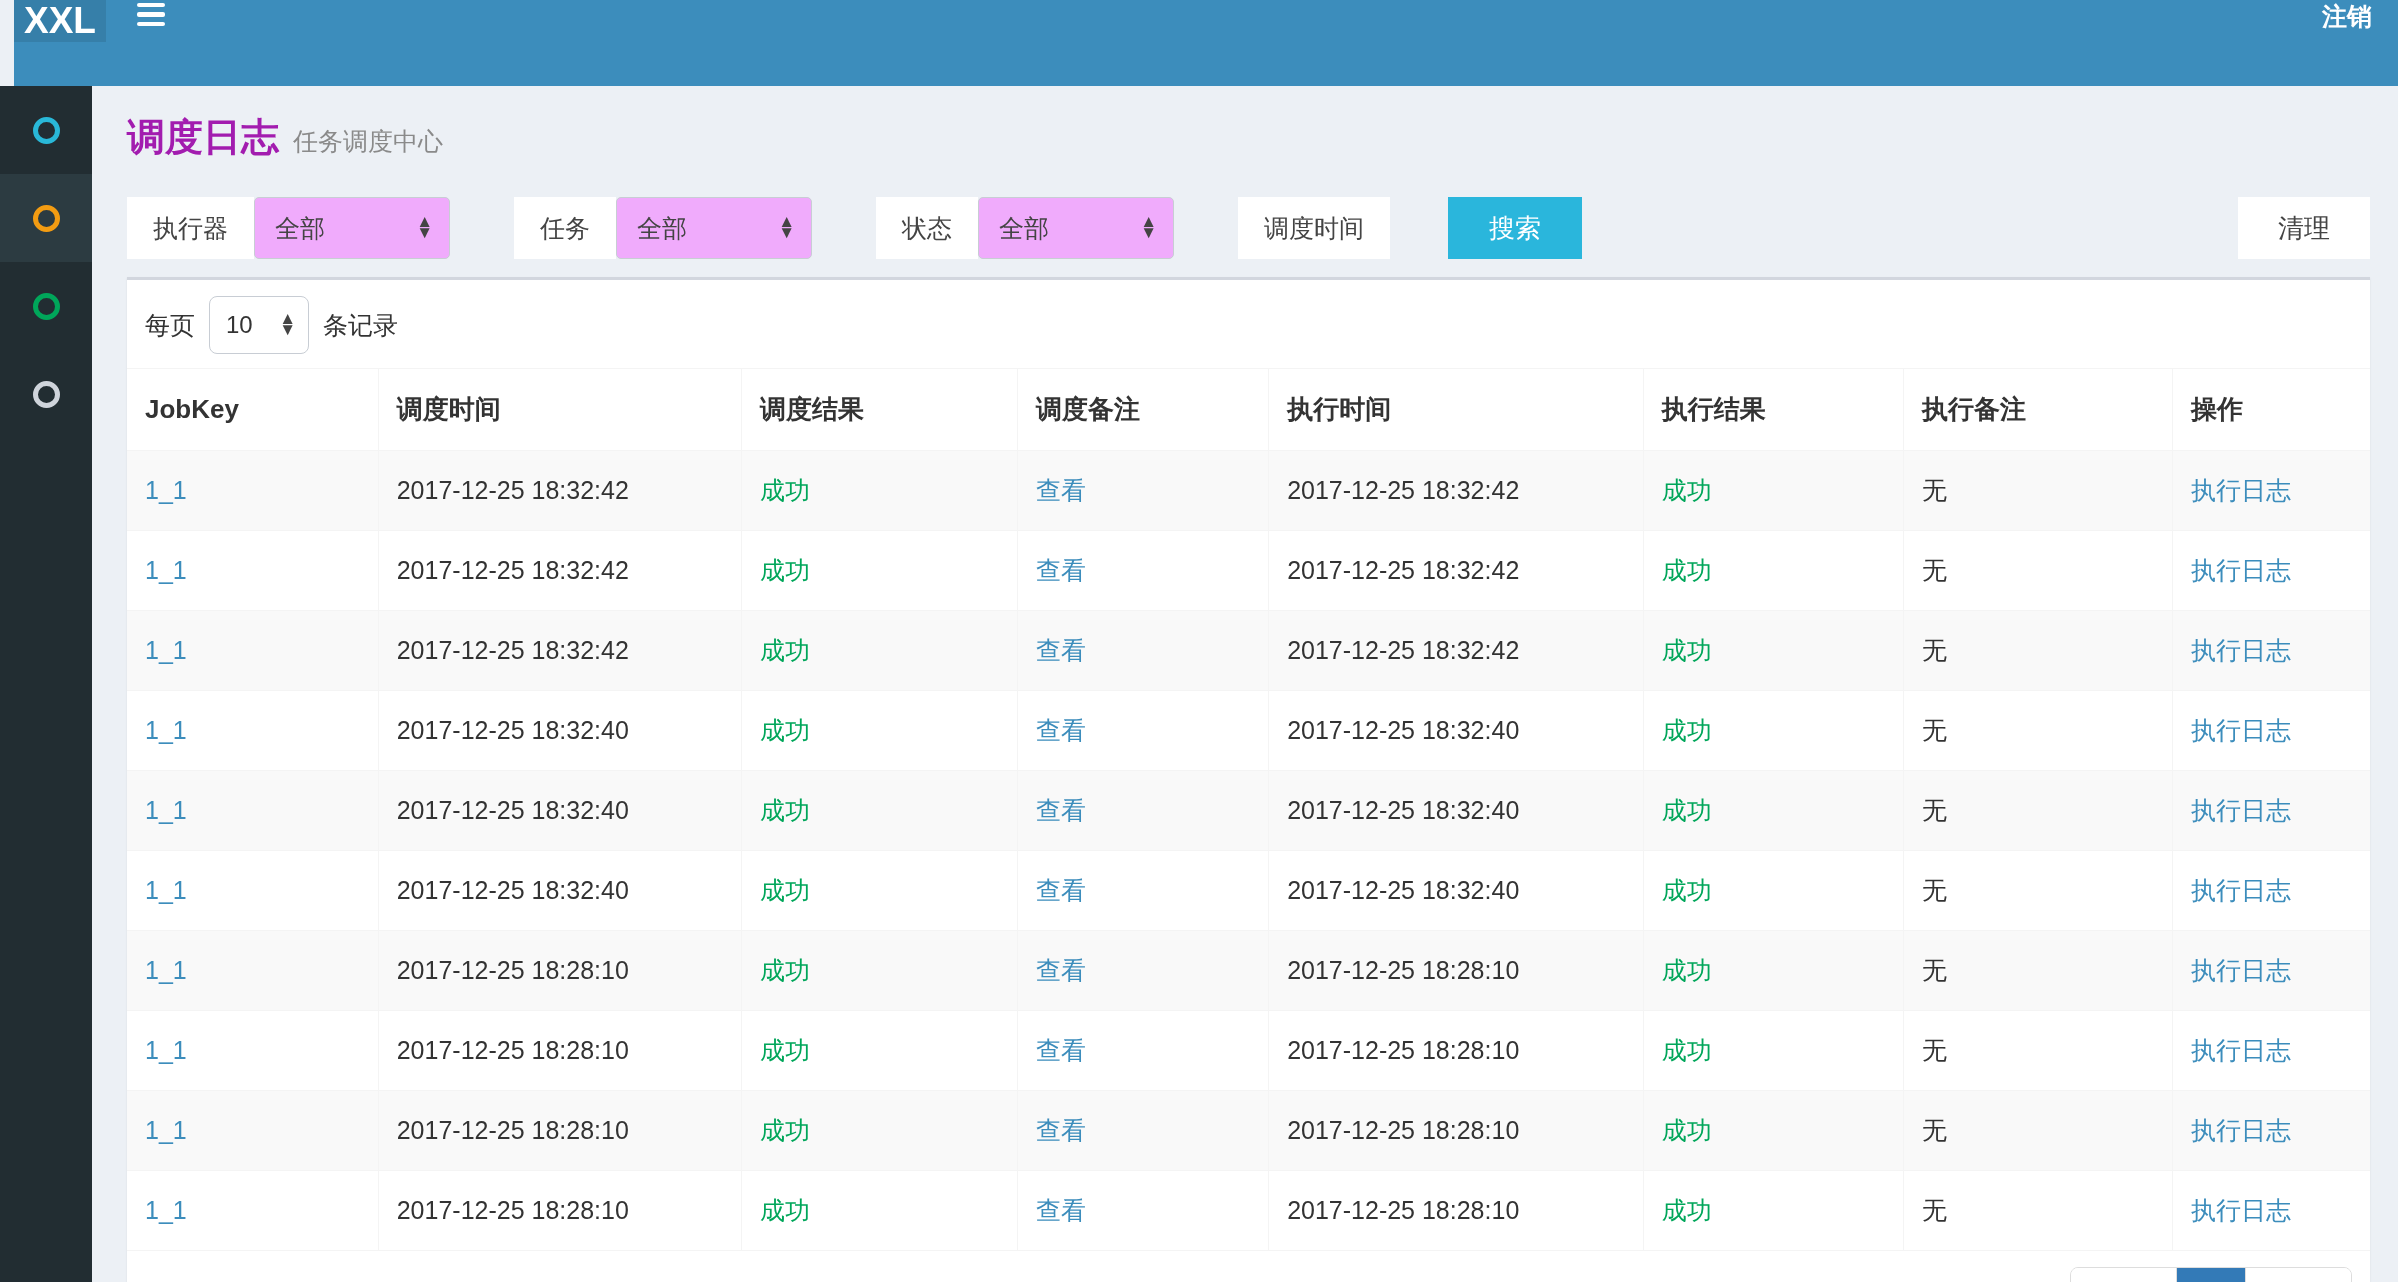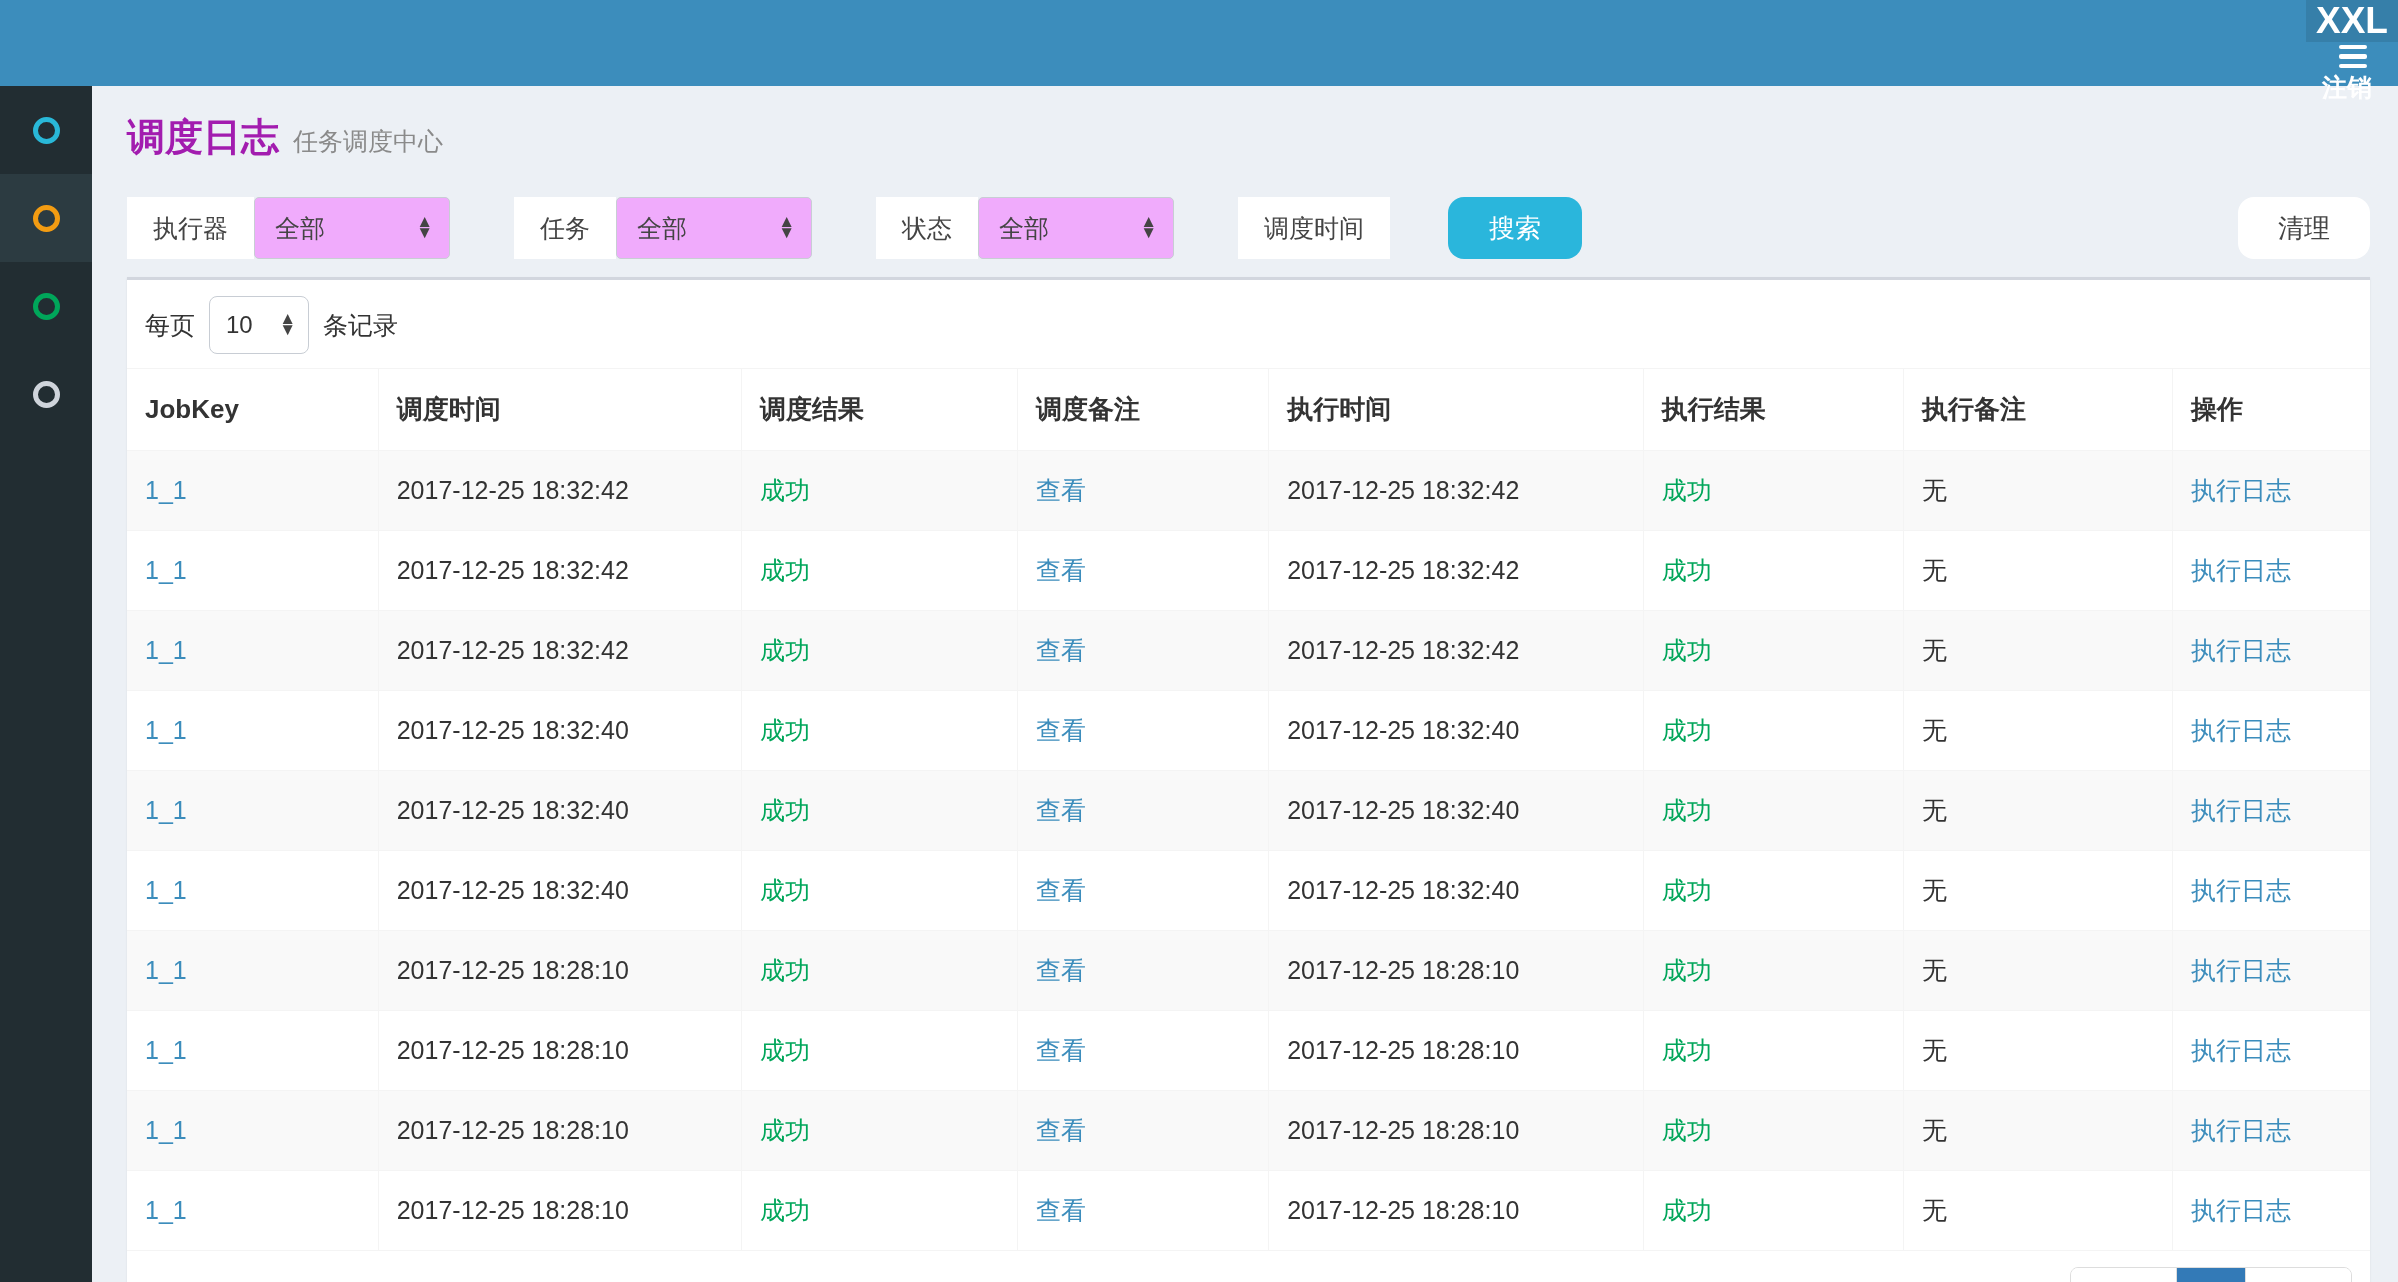--- a/index.html
+++ b/index.html
@@ -5,22 +5,22 @@
   * { box-sizing: border-box; margin: 0; padding: 0; }
   html, body { width: 2398px; height: 1282px; overflow: hidden; }
   body {
     font-family: "Liberation Sans", "DejaVu Sans", sans-serif;
     background: #ecf0f5; color: #333;
   }
   #screen { position: relative; width: 2398px; height: 1282px; overflow: hidden; }
 
   
   .navbar {
-    position: absolute; top: 0; left: 0; right: 0; height: 86px;
-    background: var(--navbar, #3c8dbc); display: flex; align-items: flex-end; flex-direction: column;
+    position: absolute; top: 0; left: 14px; right: 0; height: 86px;
+    background: var(--navbar, #3c8dbc); display: flex; align-items: flex-start;
   }
   .logo {
     width: 92px; background: var(--logo-bg, #367fa9); color: #fff;
     font-size: 37px; font-weight: 700; display: flex; align-items: center; justify-content: center;
     text-decoration: none;
   }
   .hamburger {
     width: 90px; display: flex; flex-direction: column; align-items: center; justify-content: center;
     cursor: pointer; background: transparent; border: none;
   }
@@ -67,21 +67,21 @@
     font-size: 25px; color: #444; cursor: pointer;
   }
   .select-box .sel-value { flex: 1; }
   .arrows { display: flex; flex-direction: column; align-items: center; line-height: 0.62; color: #444; font-size: 17px; }
   .date-group { margin-right: 0; }
   .date-input {
     width: 548px; height: 62px; background: #eee; border: 1px solid #d9dde3;
     font-size: 25px; color: #555; padding: 0 22px;
     font-family: "Liberation Sans", "DejaVu Sans", sans-serif;
   }
-  .btn { height: 62px; font-size: 26px; border: none; border-radius: 16px; cursor: pointer; }
+  .btn { height: 62px; font-size: 26px; border: none; border-radius: 0; cursor: pointer; }
   .btn-search { width: 134px; background: var(--search-button, #2ab6dc); color: #fff; margin-left: 58px; }
   .btn-clear { width: 132px; background: #fff; color: #444; margin-left: auto; }
 
   
   .box {
     margin-top: 18px; background: #fff; border-top: 3px solid #d2d6de;
     box-shadow: 0 1px 2px rgba(0,0,0,0.08); min-height: 1010px;
   }
   .length-row { padding: 16px 18px 14px 18px; font-size: 25px; color: #333; display: flex; align-items: center; }
   .page-size {

